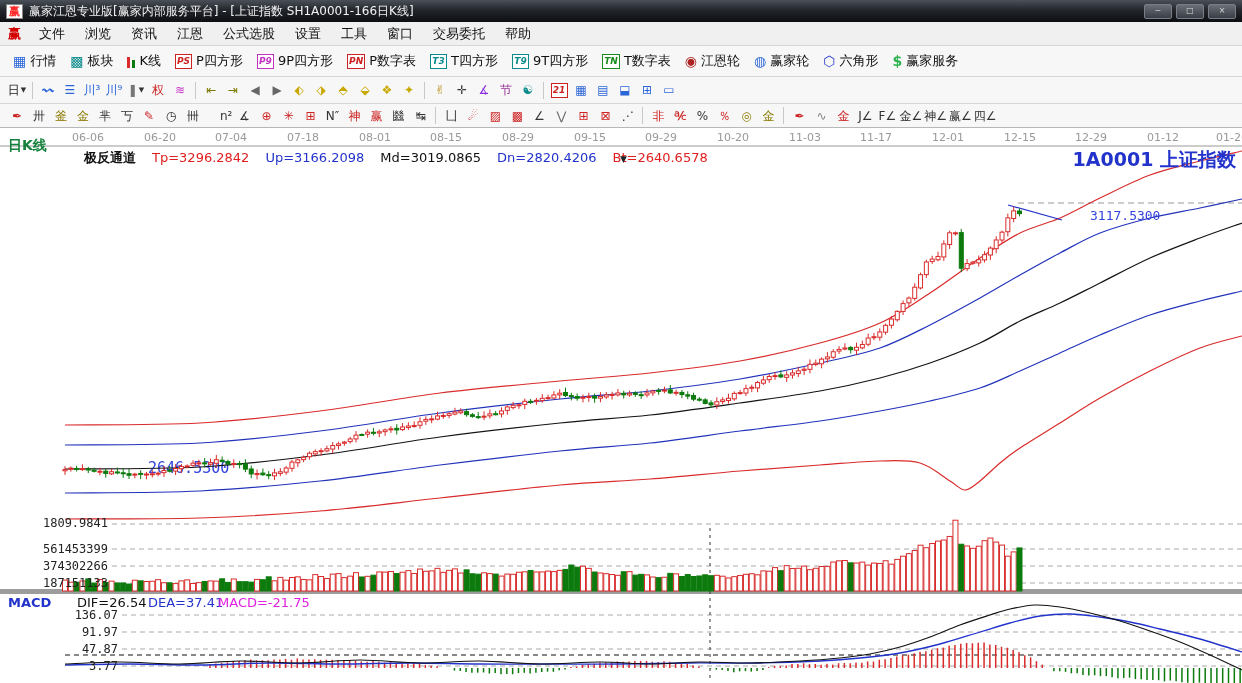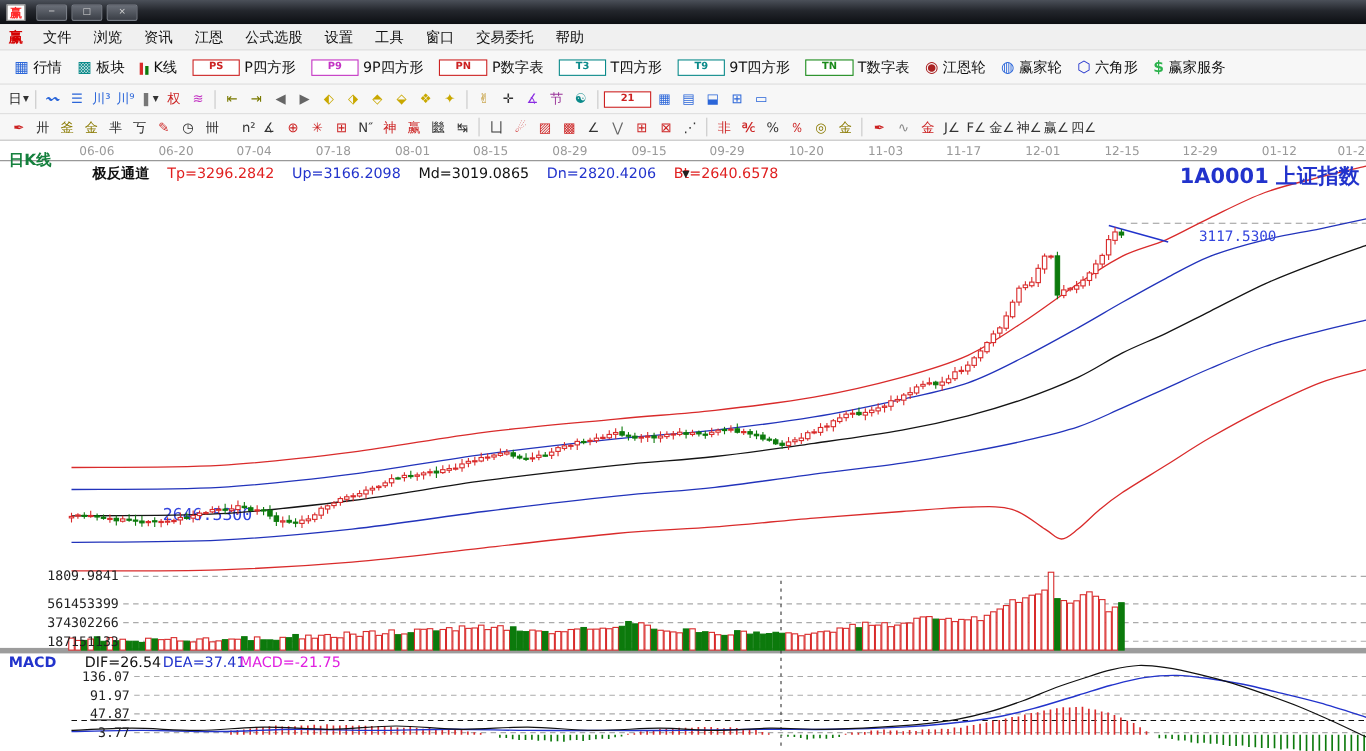--- a/index.html
+++ b/index.html
@@ -17,21 +17,21 @@
   
   .menubar{height:23px;background:#f0f0f0;border-bottom:1px solid #d6d6d6;display:flex;
     align-items:center;font-size:13px;color:#111;padding:0 4px;}
   .menubar .logo{color:#d40000;font-weight:bold;margin:0 8px 0 4px;font-size:13px;}
   .menu-item{padding:2px 10px;cursor:default;}
   
   .toolbar1{height:30px;background:#f7f7f7;border-bottom:1px solid #d6d6d6;display:flex;
     align-items:center;font-size:13px;color:#111;padding:0 6px;}
   .tb1-item{display:flex;align-items:center;gap:4px;padding:2px 7px;cursor:default;white-space:nowrap;}
   .bicon{border:1px solid currentColor;font-size:9px;font-weight:bold;height:13px;min-width:13px;
-    display:inline-flex;align-items:center;justify-content:center;padding:0 14px;background:#fff;}
+    display:inline-flex;align-items:center;justify-content:center;padding:0 1px;background:#fff;font-style:italic;}
   .gicon{font-size:14px;line-height:14px;}
   .kc{display:inline-flex;gap:2px;align-items:flex-end;height:14px;}
   .kc i{display:block;width:3px;height:11px;background:#d92b2b;}
   .kc i+i{background:#0c7a0c;height:8px;}
   
   .toolbar2{height:26px;background:#f7f7f7;border-bottom:1px solid #d6d6d6;display:flex;
     align-items:center;padding:0 6px;}
   .toolbar3{height:23px;background:#f7f7f7;border-bottom:1px solid #b8b8b8;display:flex;
     align-items:center;padding:0 6px;}
   .ticon{min-width:20px;height:18px;display:inline-flex;align-items:center;justify-content:center;
@@ -58,20 +58,21 @@
   .watermark{right:8px;bottom:2px;color:#d03030;font-family:"DejaVu Serif",serif;font-weight:bold;
     font-size:40px;letter-spacing:7px;opacity:.88;z-index:4;}
 </style>
 </head>
 <body>
 
 <div id="app">
 
   <div class="titlebar">
     <span class="logo">赢</span>
+    <span class="title">赢家江恩专业版[赢家内部服务平台] - [上证指数  SH1A0001-166日K线]</span>
     <span id="win-controls" style="display: flex;">
         <span class="winbtn">─</span>
         <span class="winbtn">□</span>
         <span class="winbtn">×</span>
       </span>
   </div>
 
   <div class="menubar">
     <span class="logo">赢</span>
     <span id="menu-items" style="display:flex;">
@@ -1125,18 +1126,18 @@
 
     <div class="abs over macdrow" style="left:0;top:467px;height:16px;width:400px;" id="macd-header">
         <span style="left: 8px; color: rgb(34, 51, 204); font-weight: bold;">MACD</span>
         <span style="left: 77px; color: rgb(17, 17, 17);">DIF=26.54</span>
         <span style="left: 148px; color: rgb(34, 51, 204);">DEA=37.41</span>
         <span style="left: 218px; color: rgb(224, 32, 224);">MACD=-21.75</span>
       </div>
     <div id="macd-scale">
         <div class="abs over axlab" style="left: 40px; top: 480px;">136.07</div>
         <div class="abs over axlab" style="left: 40px; top: 497px;">91.97</div>
-        <div class="abs over axlab" style="left: 40px; top: 514px; text-decoration: underline;">47.87</div>
+        <div class="abs over axlab" style="left: 40px; top: 514px;">47.87</div>
         <div class="abs over axlab" style="left: 40px; top: 531px;">3.77</div>
       </div>
 
   </div>
 </div>
 
 </body></html>

